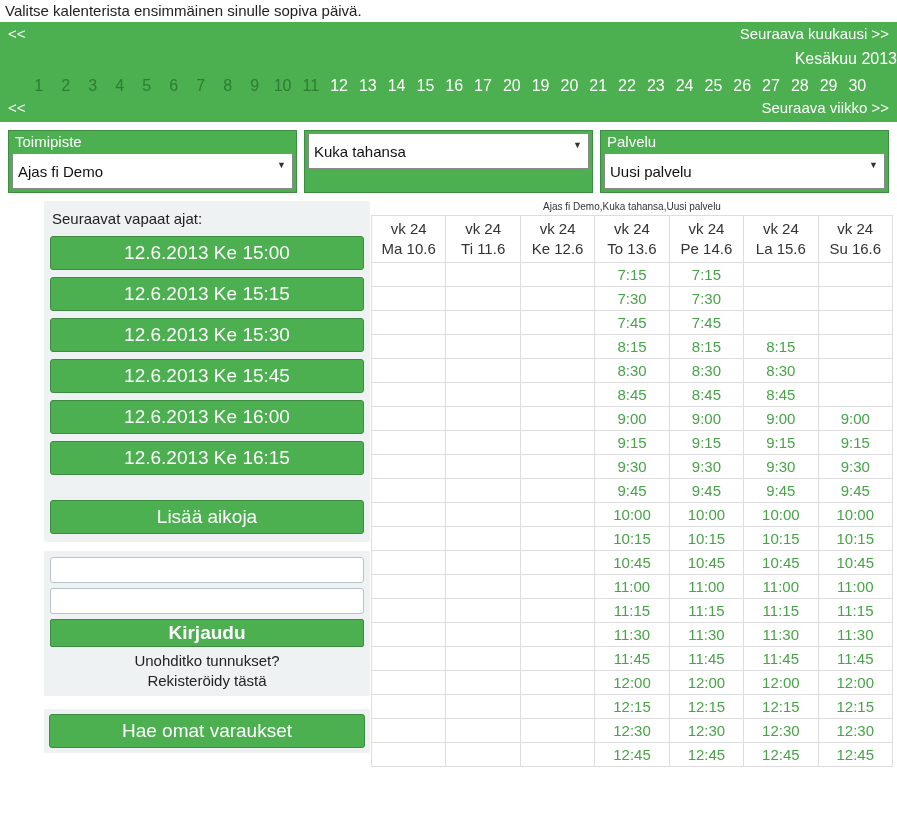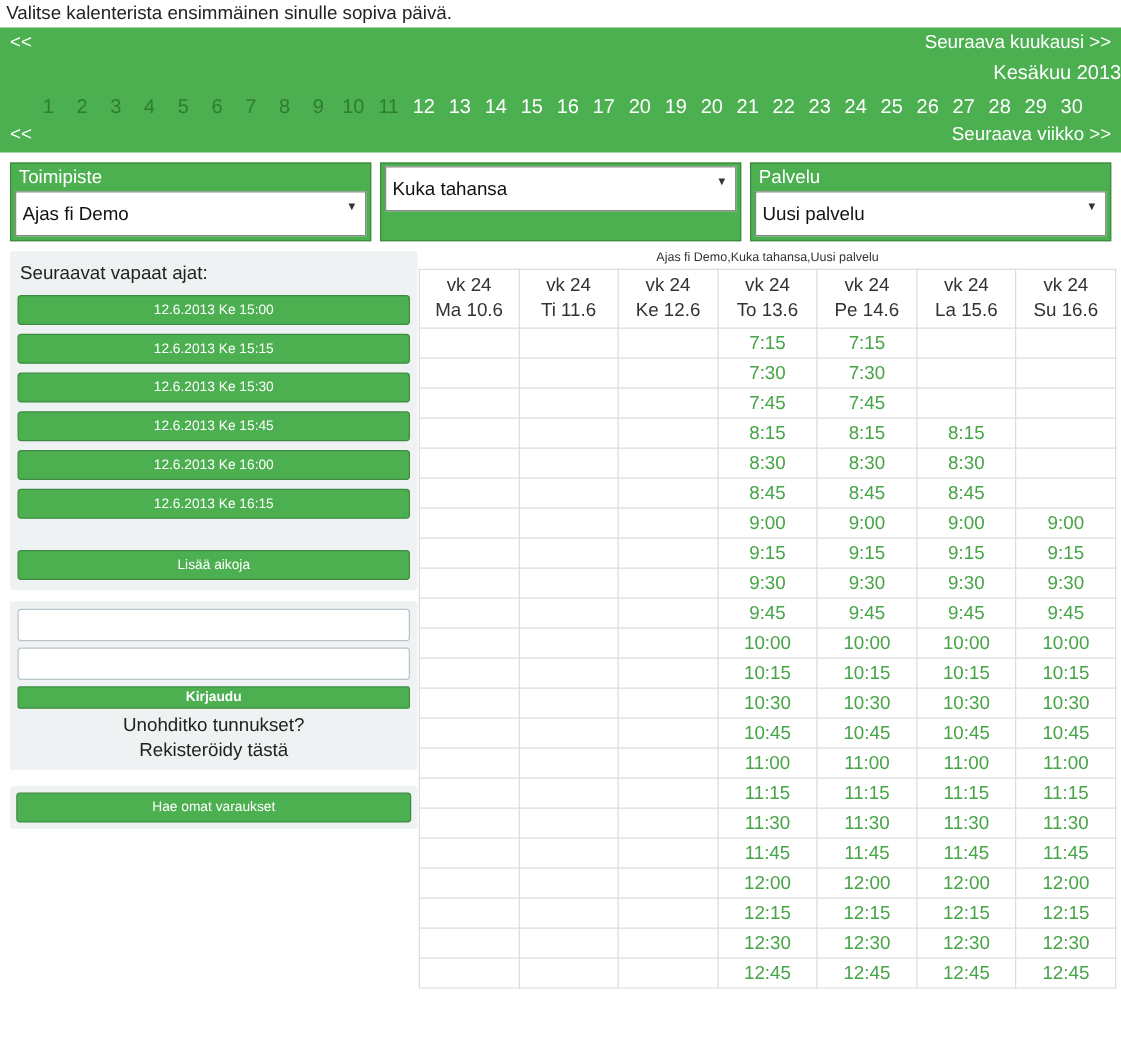--- a/index.html
+++ b/index.html
@@ -35,31 +35,31 @@
     font-family:"Liberation Sans", sans-serif; font-size:15px;
     border:1px solid #8a8a8a; border-radius:0;
     background:#fff; color:#111;
     appearance:none; -webkit-appearance:none; -moz-appearance:none;
     padding:0 20px 0 5px;
   }
   .caret { position:absolute; right:7px; top:7px; font-size:9px; color:#333; pointer-events:none; }
 
   
   .content { display:flex; align-items:flex-start; padding:8px 4px 0 8px; }
-  .left { width:326px; flex:none; }
+  .left { width:326px; flex:none;margin-left:36px; }
   .right { flex:1; margin-left:1px; }
 
   .panel { background:#eef2f3; border-radius:2px; }
   .free-panel { padding:6px 6px 8px; }
   .free-title { padding:3px 2px 9px; }
   .slot-btn, .more-btn, .login-btn, .bookings-btn {
     display:block; width:100%;
     background:#4caf50; color:#fff;
     border:1px solid #3d8b40; border-radius:3px;
-    font-family:"Liberation Sans", sans-serif; font-size:11px;
+    font-family:"Liberation Sans", sans-serif; font-size:19px;
     text-align:center; cursor:pointer;
   }
   .slot-btn { padding:5px 0; margin:0 0 7px; }
   .more-btn { padding:5px 0; margin-top:25px; }
 
   .login { margin-top:9px; padding:6px; }
   .login input {
     display:block; width:100%; height:26px;
     border:1px solid #b9c4c9; border-radius:3px;
     margin-bottom:5px; padding:0 6px;
@@ -330,29 +330,20 @@
             <td></td>
             <td class="has-time">10:15</td>
             <td class="has-time">10:15</td>
             <td class="has-time">10:15</td>
             <td class="has-time">10:15</td>
           </tr>
           <tr>
             <td></td>
             <td></td>
             <td></td>
-            <td class="has-time">10:30</td>
-            <td class="has-time">10:30</td>
-            <td class="has-time">10:30</td>
-            <td class="has-time">10:30</td>
-          </tr>
-          <tr>
-            <td></td>
-            <td></td>
-            <td></td>
             <td class="has-time">10:45</td>
             <td class="has-time">10:45</td>
             <td class="has-time">10:45</td>
             <td class="has-time">10:45</td>
           </tr>
           <tr>
             <td></td>
             <td></td>
             <td></td>
             <td class="has-time">11:00</td>

